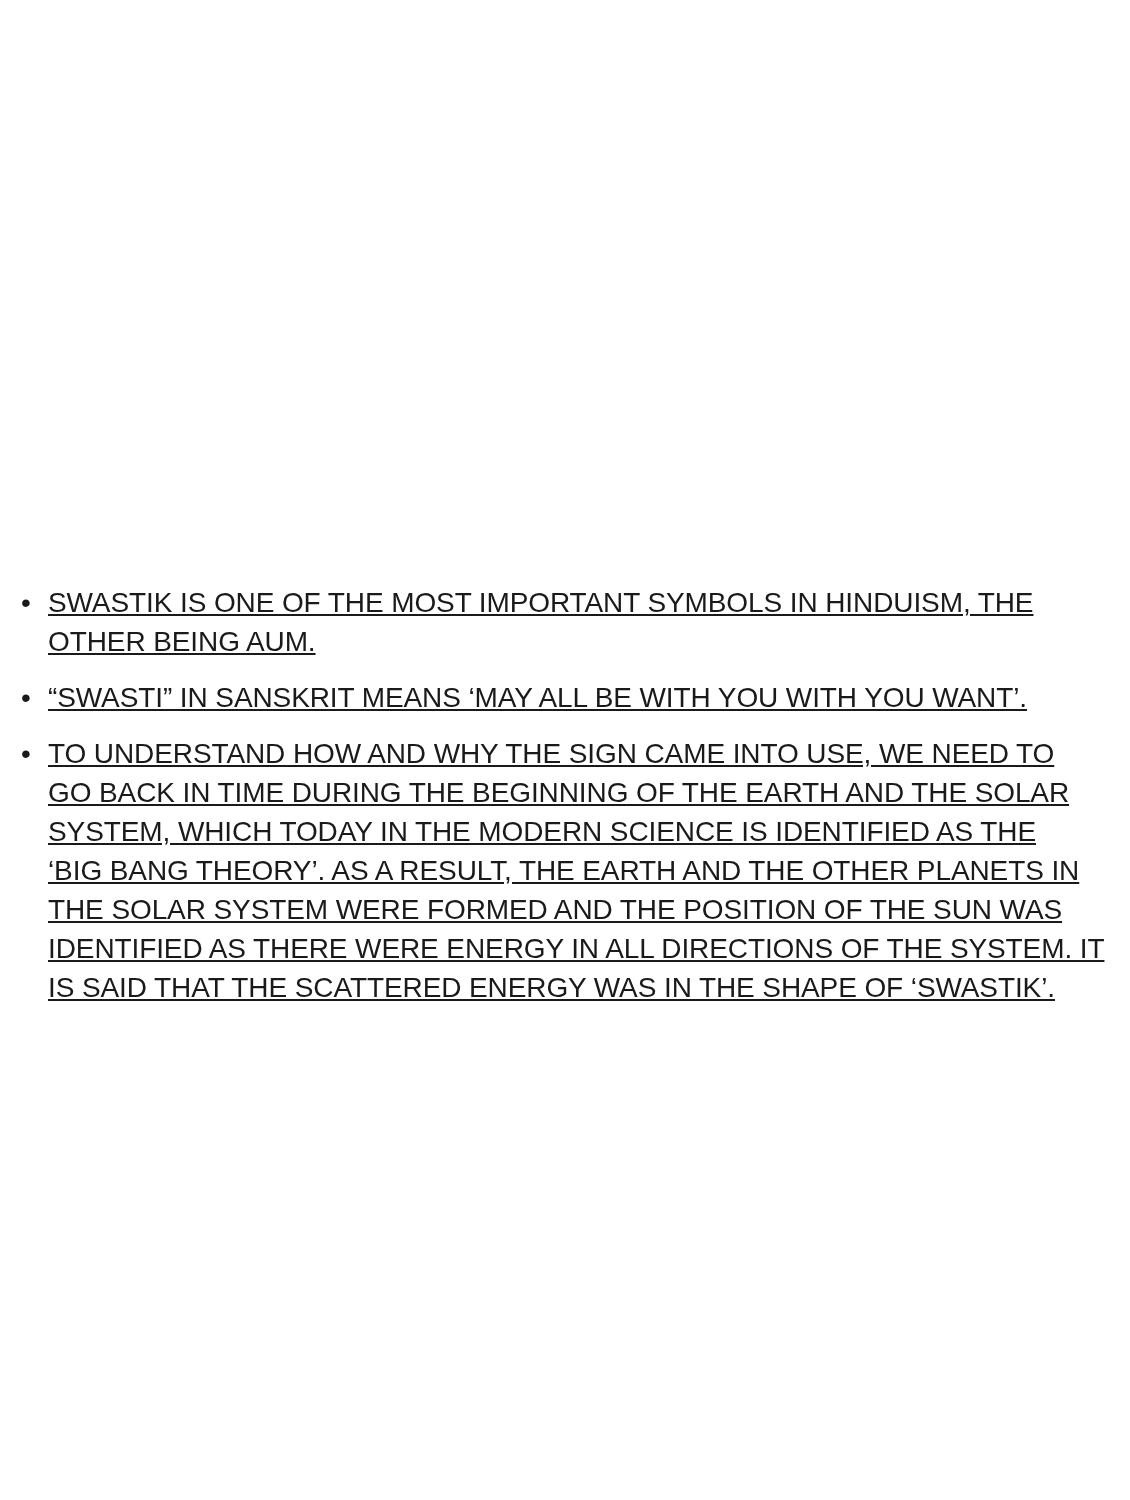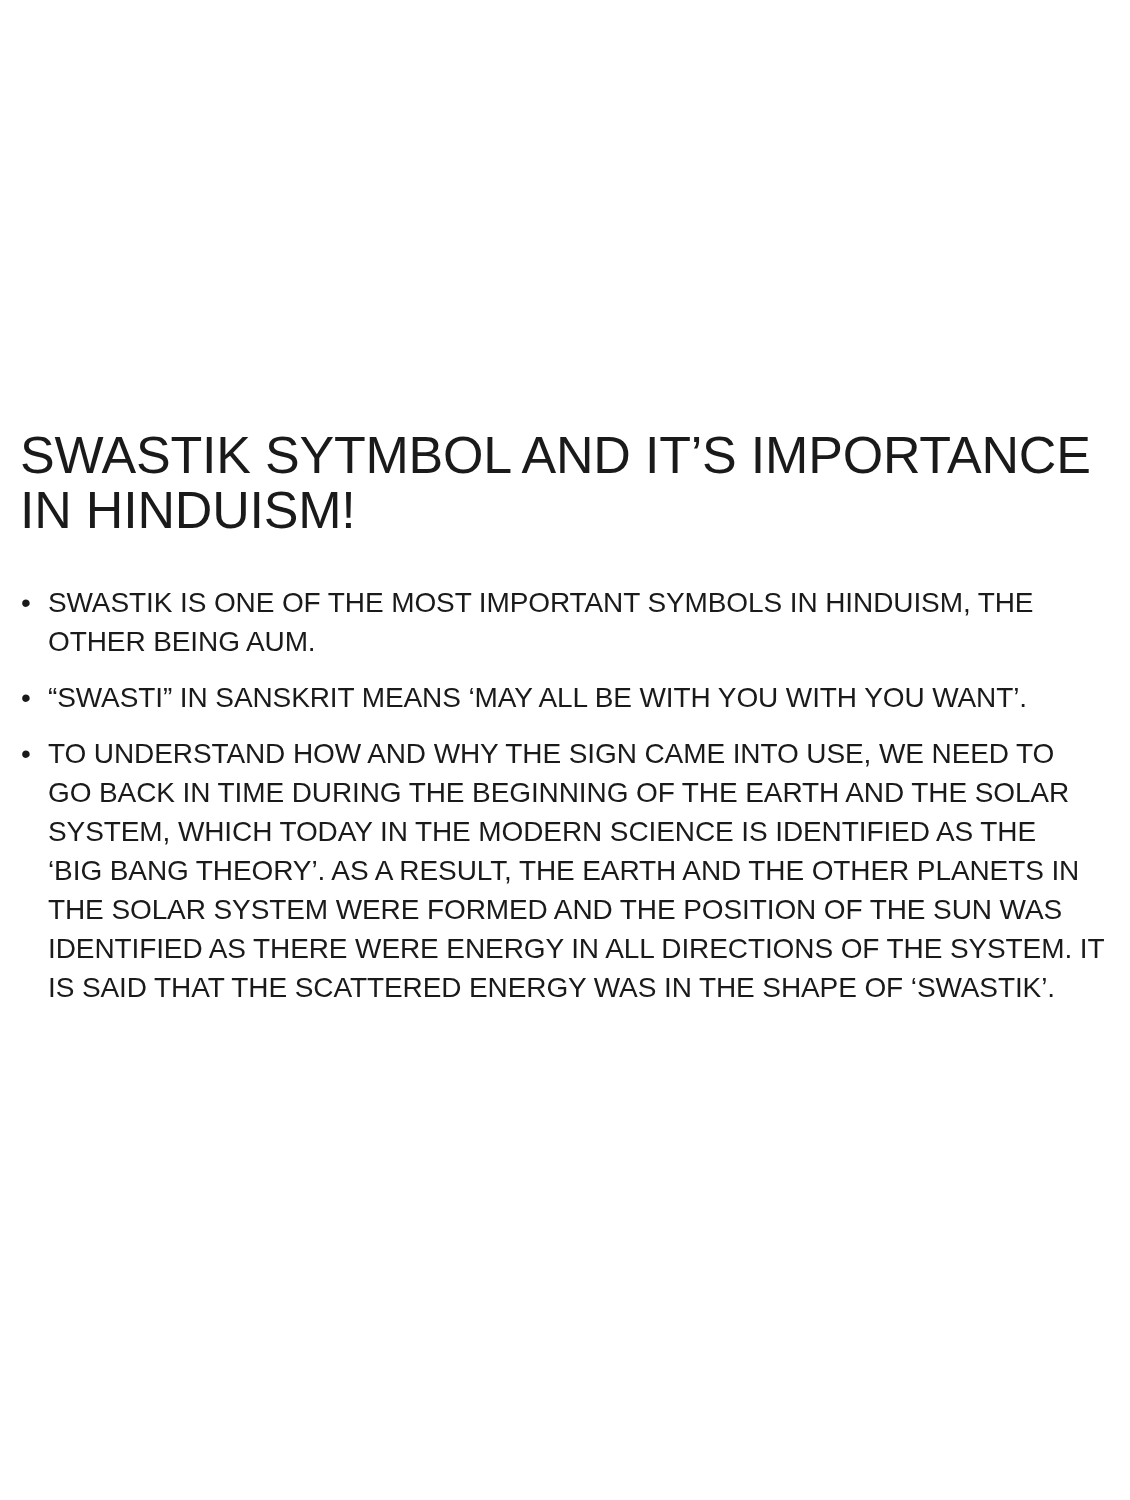--- a/index.html
+++ b/index.html
@@ -76,31 +76,28 @@
     left: 1px;
     top: 0;
     width: 20px;
     font-size: 28px;
     line-height: 39px;
     color: #1a1a1a;
   }
   .bullet-text {
     display: block;
     white-space: pre-line;
+    text-decoration: underline;
   }
 </style>
 </head>
 <body>
 
 <div class="slide">
 
-  <div class="title-block">
-    <h1 class="slide-title">SWASTIK SYTMBOL AND IT’S IMPORTANCE
-IN HINDUISM!</h1>
-  </div>
 
   <div class="body-block">
     <ul class="bullet-list">
 
       <li class="bullet-item">
         <span class="bullet-marker">•</span>
         <span class="bullet-text">SWASTIK IS ONE OF THE MOST IMPORTANT SYMBOLS IN HINDUISM, THE
 OTHER BEING AUM.</span>
       </li>
 

